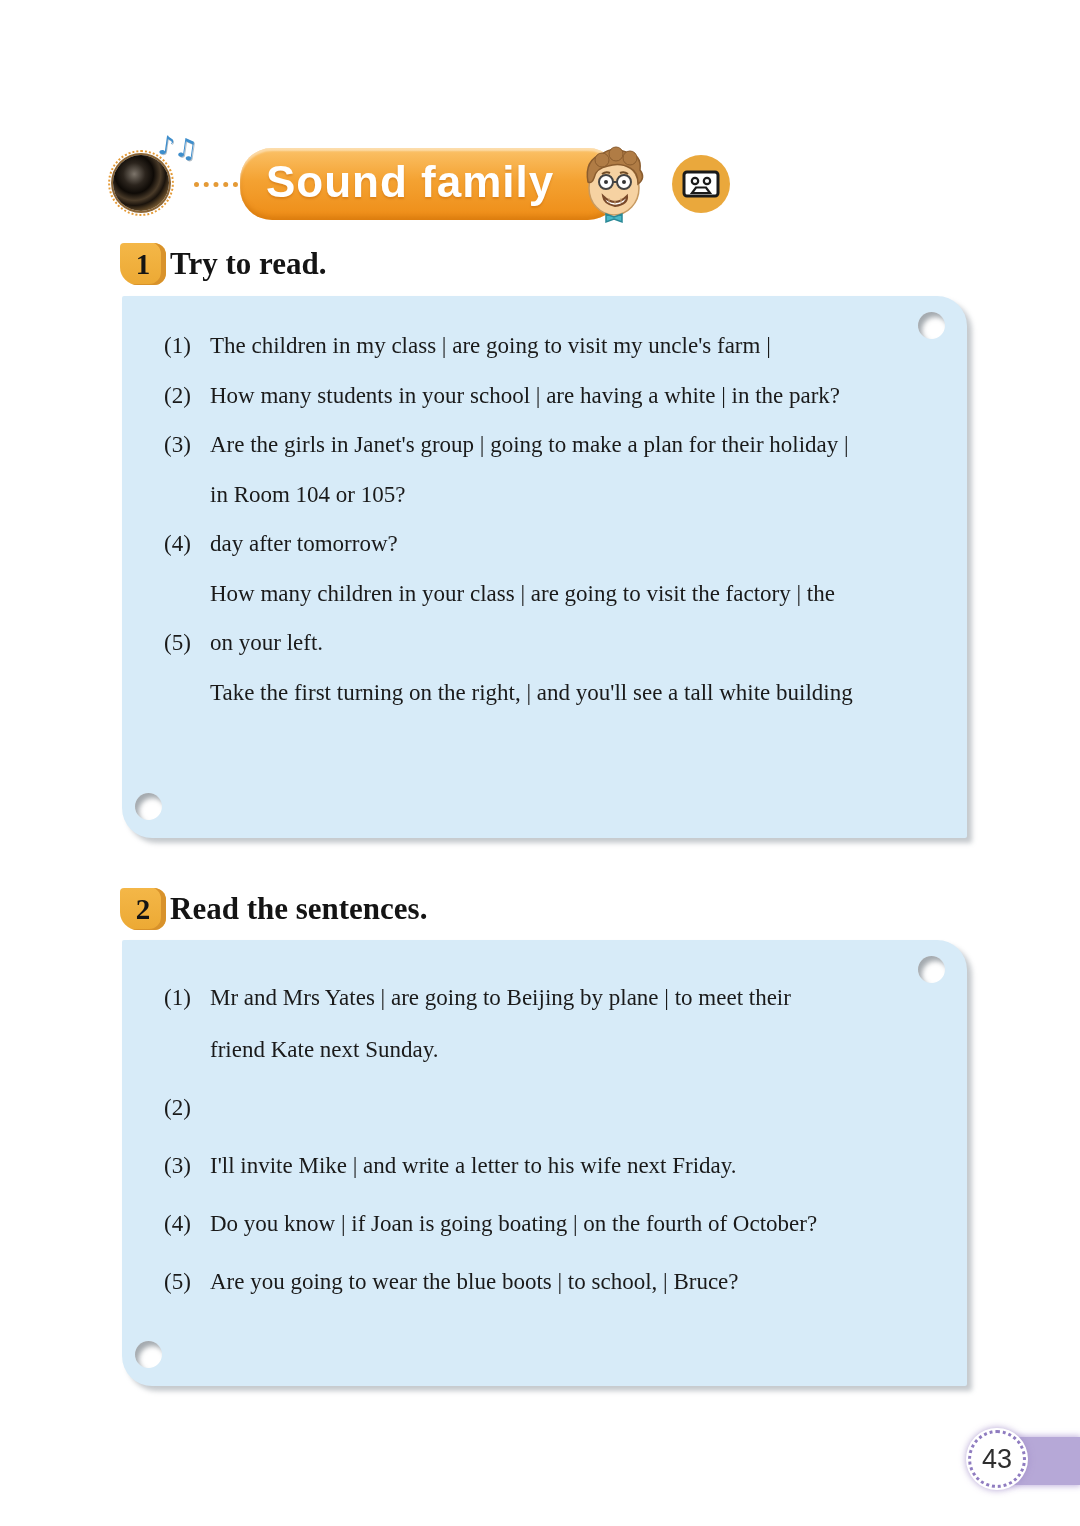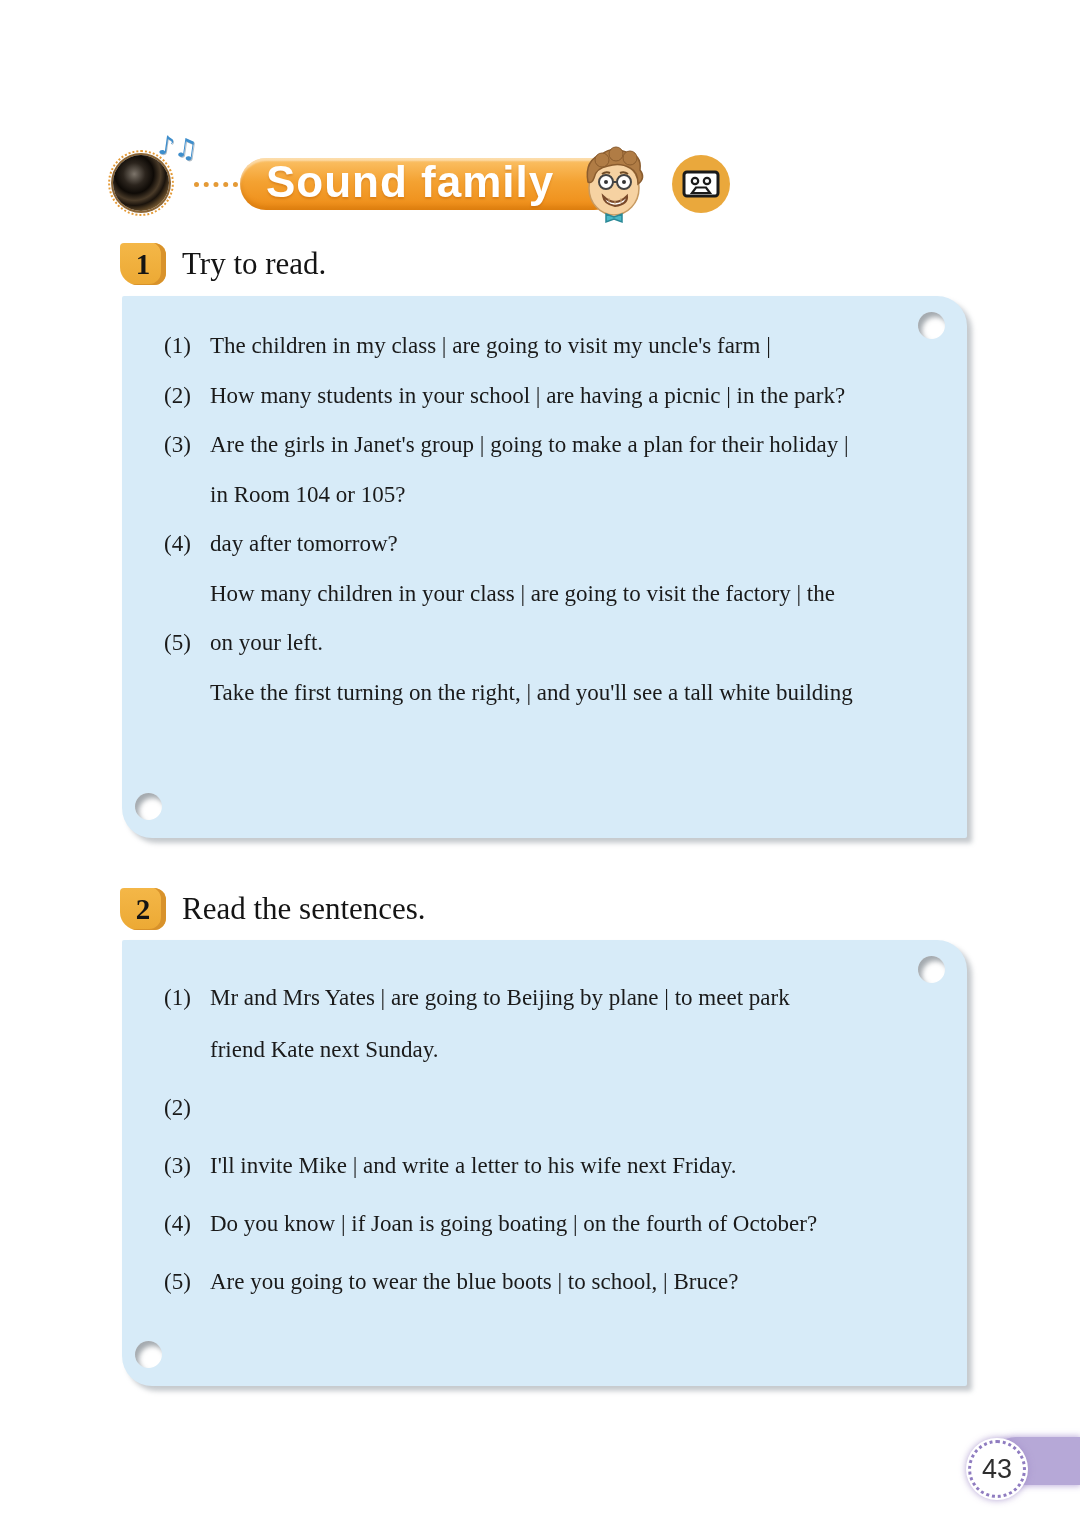--- a/index.html
+++ b/index.html
@@ -24,21 +24,21 @@
     box-shadow:0 0 0 2px #8a6537;
   }
   .music-notes {
     position:absolute; right:-6px; top:-12px; font-size:26px; color:#3e8ecc;
     font-family:"DejaVu Sans", sans-serif; text-shadow:1px 1px 0 rgba(30,60,90,.35);
     transform:rotate(8deg);
   }
   .dotted-line { width:44px; height:0; border-top:5px dotted #e49a36; margin:0 2px; }
 
   .banner {
-    position:relative; height:52px; min-width:350px;
+    position:relative; height:72px; min-width:350px;
     background:linear-gradient(180deg,#fbc268 0%, #f4a232 45%, #ee8c16 100%);
     border-radius:32px; display:flex; align-items:center;
     padding:0 66px 4px 26px;
     box-shadow:inset 0 3px 2px rgba(255,255,255,.45), inset 0 -4px 4px rgba(190,100,0,.35);
   }
   .banner-title {
     font-family:"Liberation Sans", sans-serif; font-weight:bold;
     font-size:44px; color:#ffffff; letter-spacing:1px; white-space:nowrap;
     text-shadow:0 2px 2px rgba(180,90,0,.35);
   }
@@ -51,21 +51,21 @@
   
   .section-head { position:absolute; left:120px; display:flex; align-items:center; }
   .section-tab {
     width:46px; height:42px;
     background:linear-gradient(180deg,#f4b748 0%, #eca934 100%);
     border-radius:4px 12px 12px 18px;
     box-shadow:inset -5px -1px 0 #d8922b;
     display:flex; align-items:center; justify-content:center;
     font-weight:bold; font-size:29px; color:#141414; flex-shrink:0;
   }
-  .section-title { font-weight:normal; font-size:31px; color:#141414; margin-left:16px; }
+  .section-title { font-weight:bold; font-size:31px; color:#141414; margin-left:4px; }
 
   
   .panel {
     position:absolute; left:122px; width:845px;
     background:#d7ebf8;
     border-radius:2px 30px 2px 30px;
     box-shadow:5px 5px 5px rgba(110,120,130,.40);
   }
   .panel-1 { top:296px; height:542px; padding:25px 34px 0 42px; }
   .panel-2 { top:940px; height:446px; padding:32px 34px 0 42px; }
@@ -84,21 +84,21 @@
   .panel-2 .item { margin-bottom:6px; }
 
   
   .page-badge { position:absolute; top:1430px; right:0; width:112px; height:62px; }
   .badge-pill {
     position:absolute; left:24px; top:7px; right:0; height:48px;
     background:#b6a8d7; border-radius:24px 0 0 24px;
     box-shadow:0 0 6px 1px rgba(170,150,210,.75);
   }
   .badge-scallop {
-    position:absolute; left:0; top:10px; width:58px; height:58px;
+    position:absolute; left:0; top:0; width:58px; height:58px;
     background:#ffffff; border:3px dotted #8f7cc0; border-radius:50%;
     box-shadow:0 0 0 2px #ffffff, 0 0 7px 2px rgba(160,140,200,.8);
     display:flex; align-items:center; justify-content:center;
     font-family:"Liberation Sans", sans-serif; font-size:27px; color:#2e2e2e;
   }
 </style>
 </head>
 <body>
 
 <div class="header">
@@ -154,21 +154,21 @@
 
   <div class="item">
     <div class="item-num">(1)</div>
     <div class="item-lines">
       <div class="item-line">The children in my class | are going to visit my uncle's farm |</div>
     </div>
   </div>
   <div class="item">
     <div class="item-num">(2)</div>
     <div class="item-lines">
-      <div class="item-line">How many students in your school | are having a picnic | in the park?</div>
+      <div class="item-line">How many students in your school | are having a white | in the park?</div>
     </div>
   </div>
   <div class="item">
     <div class="item-num">(3)</div>
     <div class="item-lines">
       <div class="item-line">Are the girls in Janet's group | going to make a plan for their holiday |</div>
       <div class="item-line">in Room 104 or 105?</div>
     </div>
   </div>
   <div class="item">
@@ -192,21 +192,21 @@
   <div class="section-title">Read the sentences.</div>
 </div>
 
 <div class="panel panel-2">
   <div class="hole hole-tr"></div>
   <div class="hole hole-bl"></div>
 
   <div class="item">
     <div class="item-num">(1)</div>
     <div class="item-lines">
-      <div class="item-line">Mr and Mrs Yates | are going to Beijing by plane | to meet park</div>
+      <div class="item-line">Mr and Mrs Yates | are going to Beijing by plane | to meet their</div>
       <div class="item-line">friend Kate next Sunday.</div>
     </div>
   </div>
   <div class="item">
     <div class="item-num">(2)</div>
   </div>
   <div class="item">
     <div class="item-num">(3)</div>
     <div class="item-lines">
       <div class="item-line">I'll invite Mike | and write a letter to his wife next Friday.</div>

